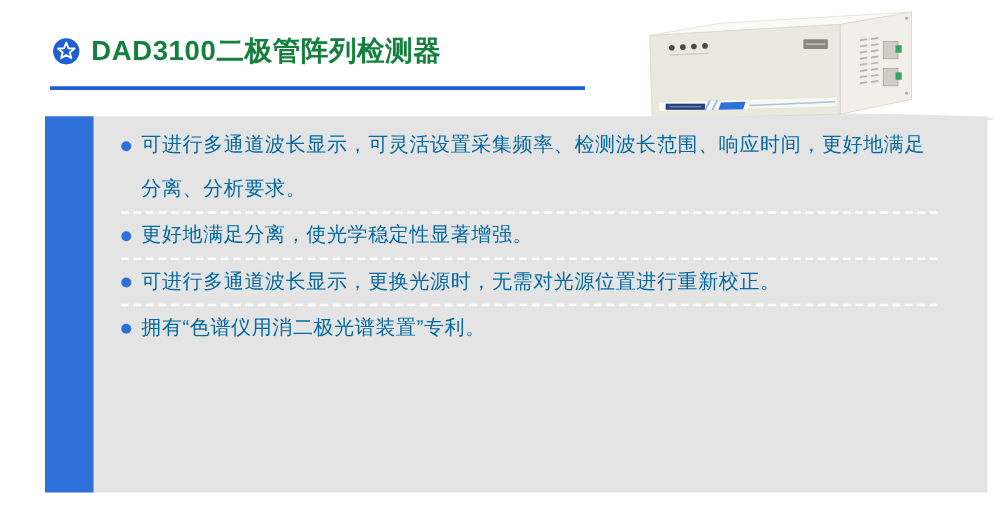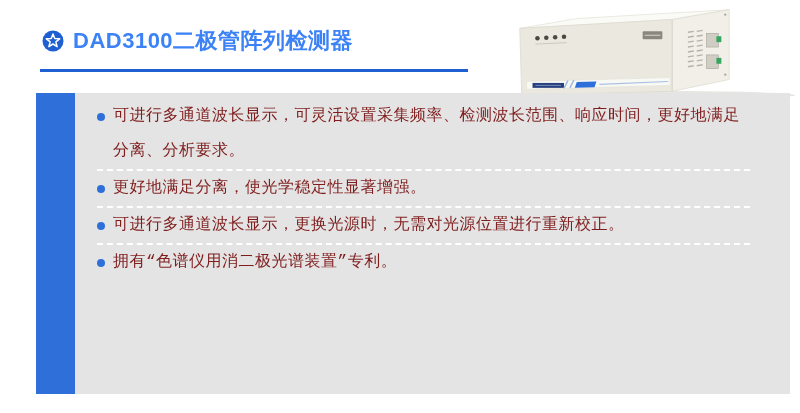--- a/index.html
+++ b/index.html
@@ -8,21 +8,21 @@
     background:#ffffff;
     font-family:"Liberation Sans","DejaVu Sans",sans-serif;
   }
   
   .header{
     position:absolute;left:41px;top:27px;height:28px;
     display:flex;align-items:center;gap:8px;
   }
   .badge{width:24px;height:24px;display:block;}
   .page-title{
-    margin:0;font-size:22px;font-weight:bold;color:#3b82f6;
+    margin:0;font-size:22px;font-weight:bold;color:#15803d;
     letter-spacing:0.5px;white-space:nowrap;
   }
   .title-rule{
     position:absolute;left:40px;top:69px;width:428px;height:3px;
     background:#1E5FD2;
   }
   
   .product{
     position:absolute;left:505px;top:0;width:295px;height:100px;
   }
@@ -34,23 +34,22 @@
   .panel{
     position:absolute;left:75px;top:93px;width:715px;height:301px;
     background:#E4E4E4;
   }
   .features{
     list-style:none;margin:0;padding:6px 40px 0 22px;
   }
   .feature{
     position:relative;padding:0 0 0 16px;
     font-size:16px;line-height:35px;letter-spacing:0.5px;
-    color:#7f1d1d;
+    color:#0369a1;
     border-bottom:2px dashed #ffffff;
-    font-family:Liberation Mono, monospace;
   }
   .feature:last-child{border-bottom:none;}
   .dot{
     position:absolute;left:0;top:13.5px;width:8px;height:8px;
     border-radius:50%;background:#2F6FD9;
   }
   .inner-dash{
     position:absolute;left:0;right:0;top:34px;height:0;
     border-top:2px dashed #ffffff;
   }

